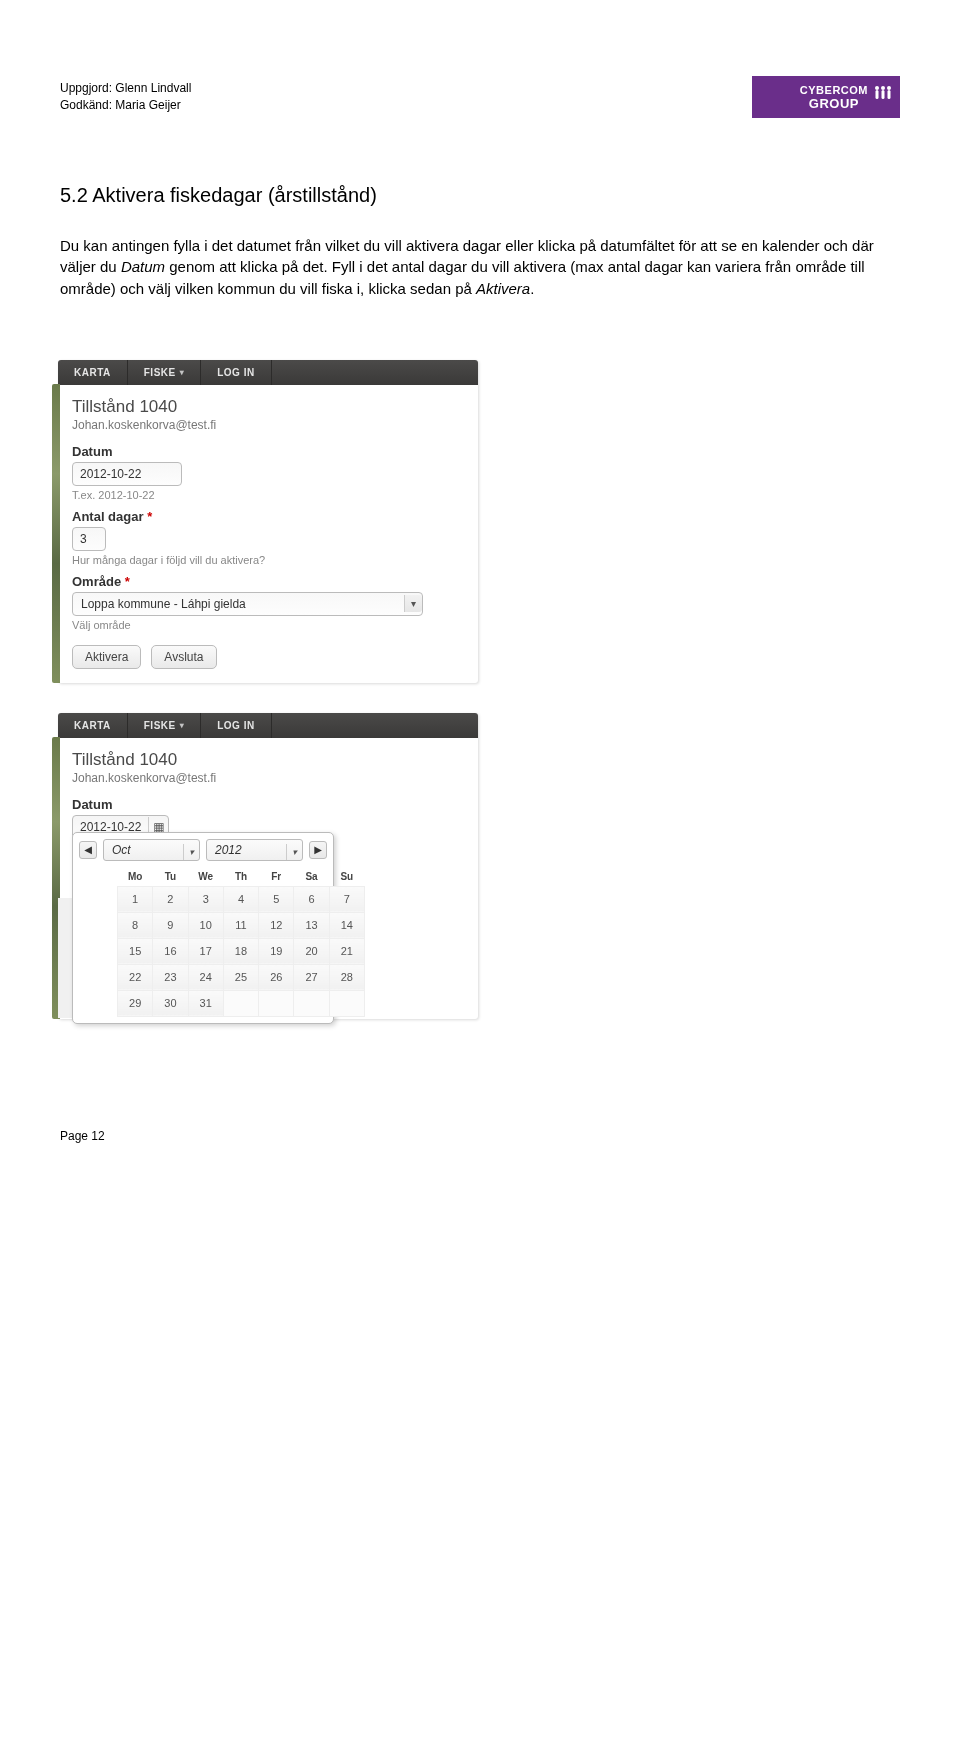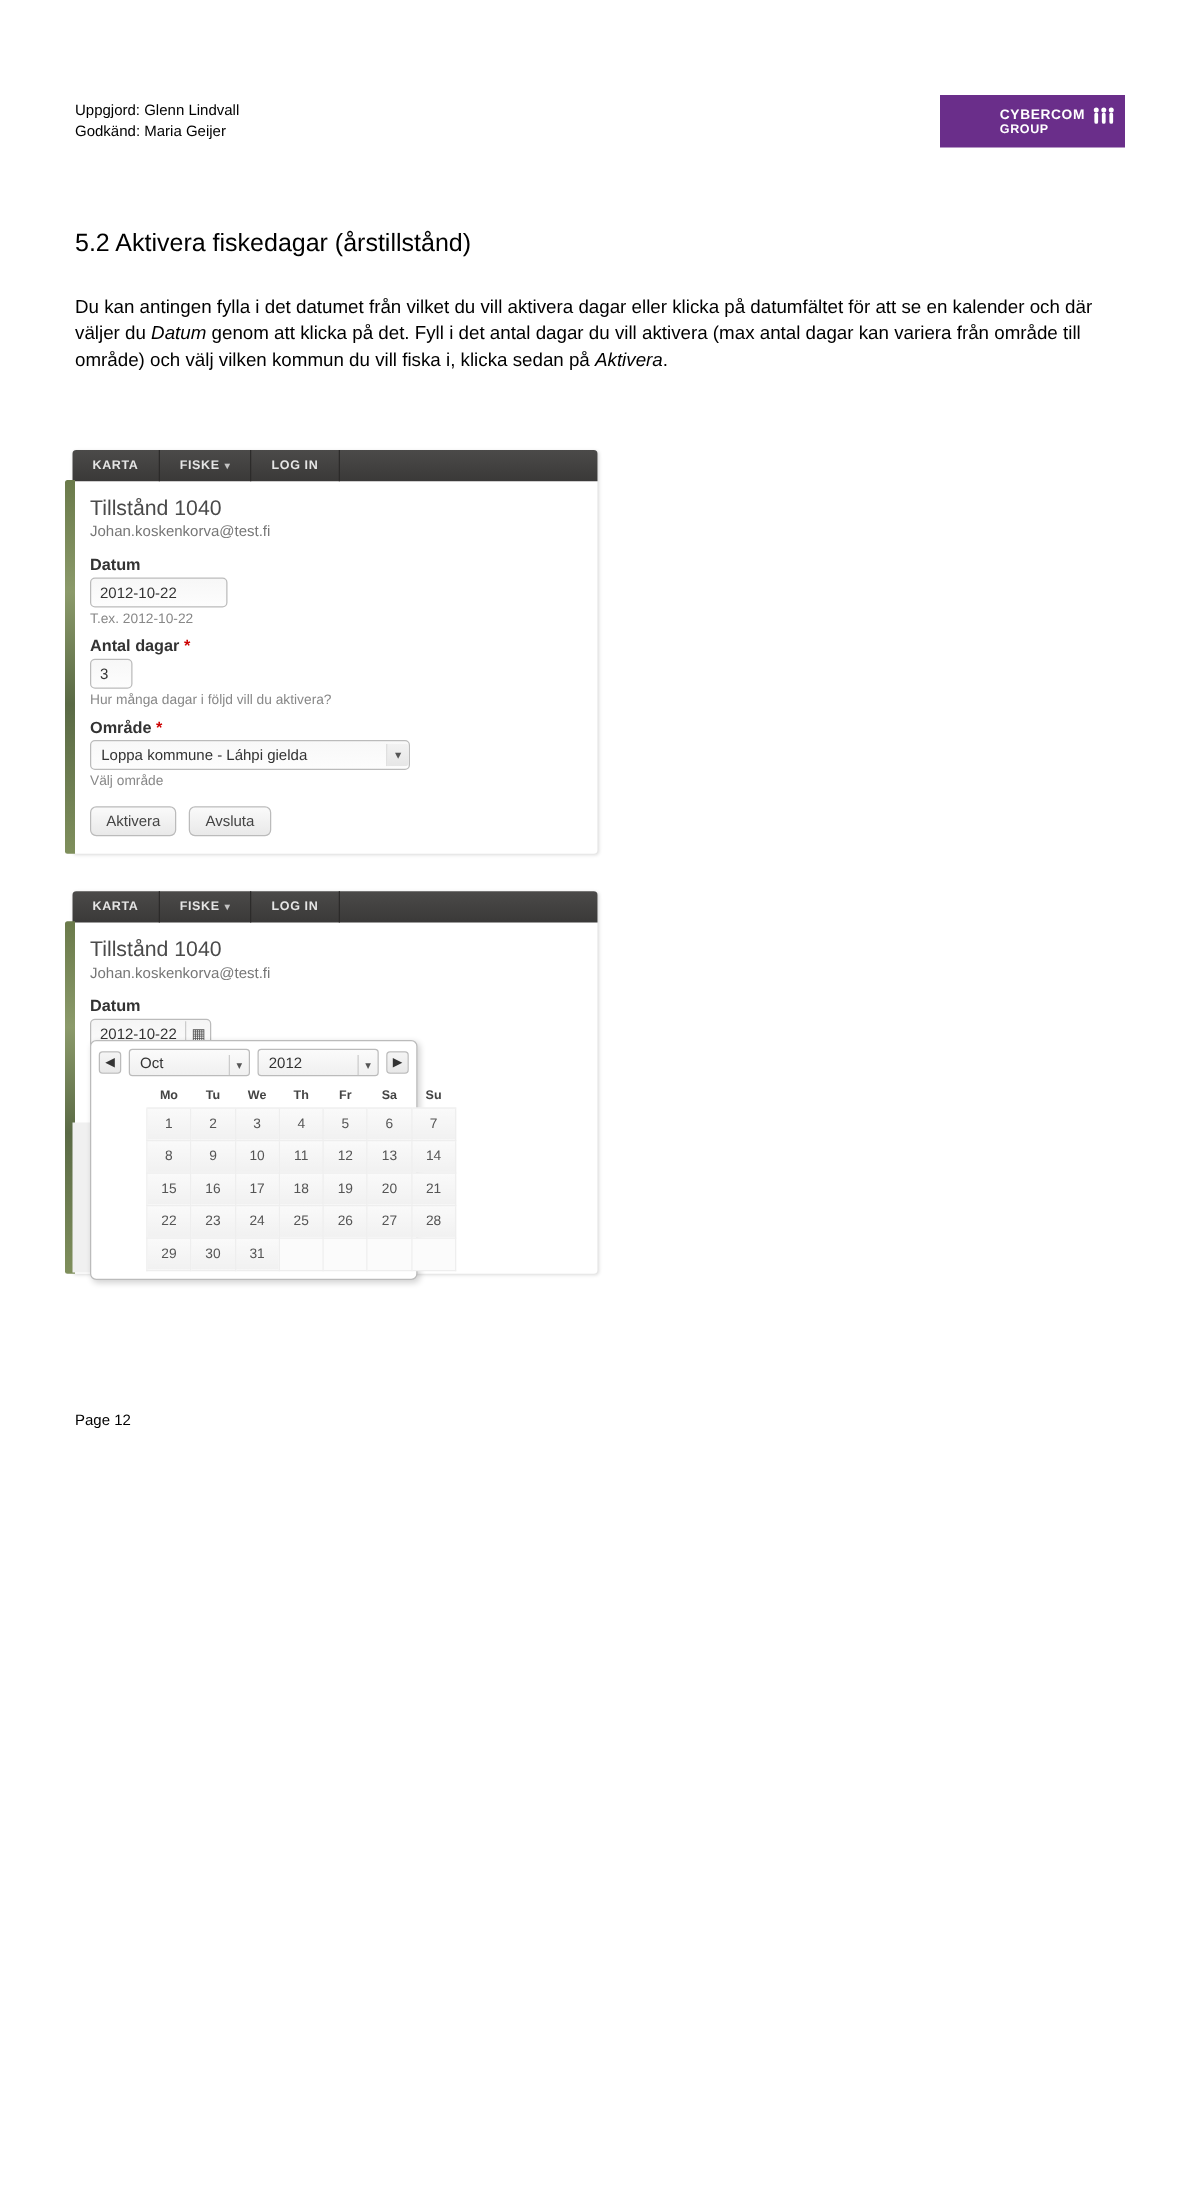--- a/index.html
+++ b/index.html
@@ -140,21 +140,21 @@
     color: #888;
     margin: 3px 0 8px 0;
   }
   .select-wrap {
     display: inline-flex;
     align-items: center;
     border: 1px solid #bbb;
     border-radius: 4px;
     background: linear-gradient(#f8f8f8,#fdfdfd);
     padding: 0;
-    width: 256px;
+    width: 351px;
   }
   .select-wrap .sel-text {
     font-size: 12px;
     color: #333;
     padding: 4px 8px;
     flex: 1;
   }
   .select-wrap .sel-btn {
     border-left: 1px solid #ccc;
     width: 18px;
@@ -225,20 +225,21 @@
   }
   .cal-sel {
     flex: 1;
     display:flex;
     border:1px solid #bbb;
     border-radius:3px;
     background: linear-gradient(#fbfbfb,#f0f0f0);
     align-items:flex-end;
     font-size:12px;
     color:#333;
+    font-style:italic;
   }
   .cal-sel .cs-text{ padding:3px 8px; flex:1;}
   .cal-sel .cs-btn{
     border-left:1px solid #ccc;
     width:16px;text-align:center;font-size:9px;color:#555;padding:3px 0;
   }
   .cal-table { width:100%; border-collapse: collapse; margin-left: 38px; }
   .cal-table th {
     font-size: 10px;
     font-weight: bold;
@@ -277,21 +278,21 @@
 </style>
 </head>
 <body>
 
 <div class="page">
 
   <div class="doc-header">
     <div class="logo-box">
       <div>
         <div class="logo-text">CYBERCOM</div>
-        <div class="logo-text" style="font-size:10px;text-align:left">GROUP</div>
+        <div class="logo-text" style="font-size:13px;text-align:center">GROUP</div>
       </div>
       <svg class="logo-icon" width="22" height="26" viewBox="0 0 22 26">
         <g fill="#fff">
           <circle cx="5" cy="4" r="2"></circle>
             <rect x="3.5" y="6" width="3" height="9" rx="1.5"></rect>
           <circle cx="11" cy="4" r="2"></circle>
             <rect x="9.5" y="6" width="3" height="9" rx="1.5"></rect>
           <circle cx="17" cy="4" r="2"></circle>
             <rect x="15.5" y="6" width="3" height="9" rx="1.5"></rect>
         </g>

